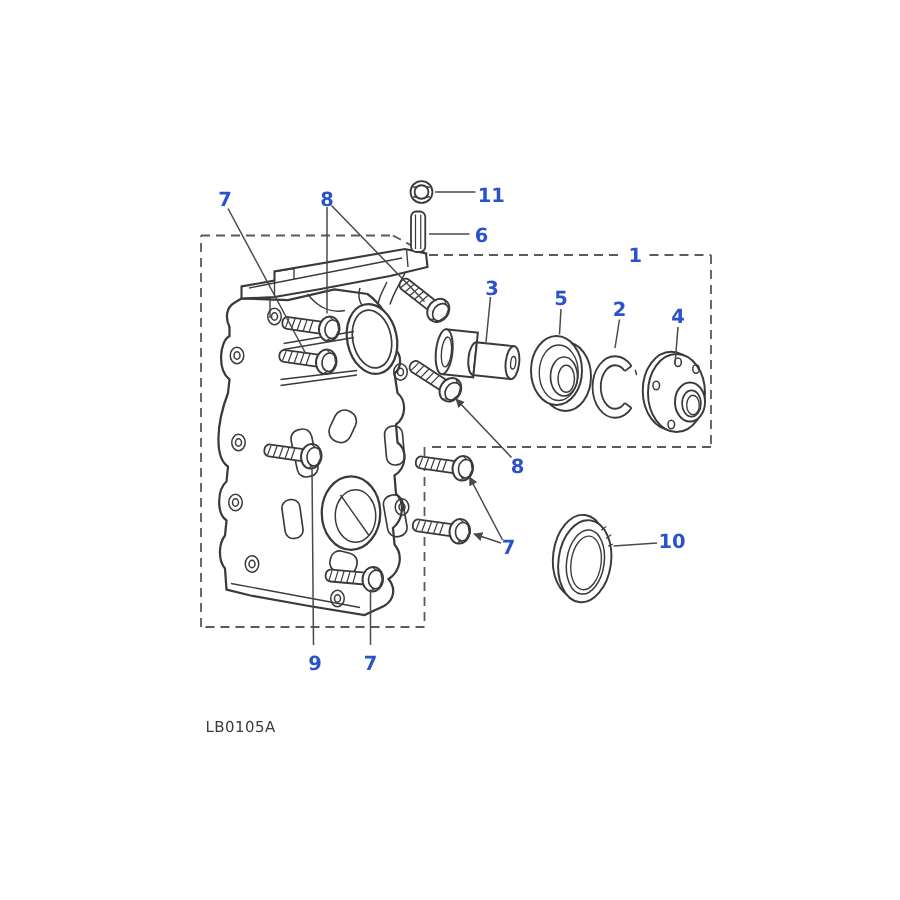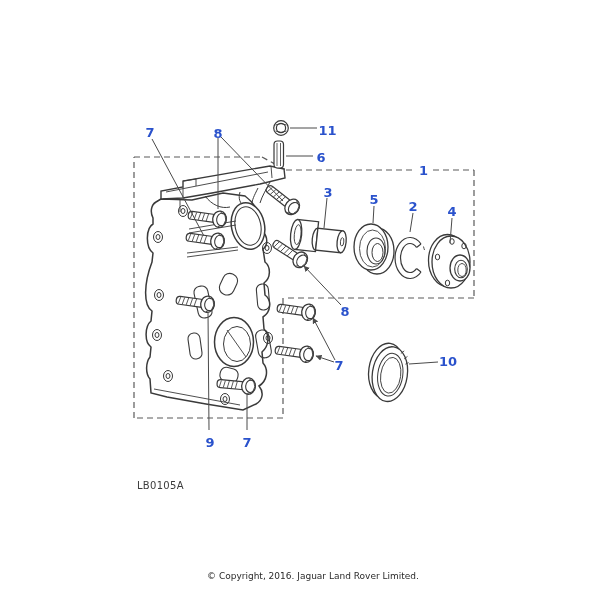--- a/index.html
+++ b/index.html
@@ -198,15 +198,14 @@
     <text class="callout" x="452" y="215.5" fill="#2a52cc">4</text>
     <text class="callout" x="345" y="315.5" fill="#2a52cc">8</text>
     <text class="callout" x="339" y="369.5" fill="#2a52cc">7</text>
     <text class="callout" x="448" y="365.5" fill="#2a52cc">10</text>
     <text class="callout" x="210" y="446.5" fill="#2a52cc">9</text>
     <text class="callout" x="247" y="446.5" fill="#2a52cc">7</text>
   </g>
 </svg>
 
 <div class="diagram-code">LB0105A</div>
-<div class="copyright">© Copyright, 2016. Jaguar Land Rover Limited.</div>
 
 </div>
 
 </body></html>

